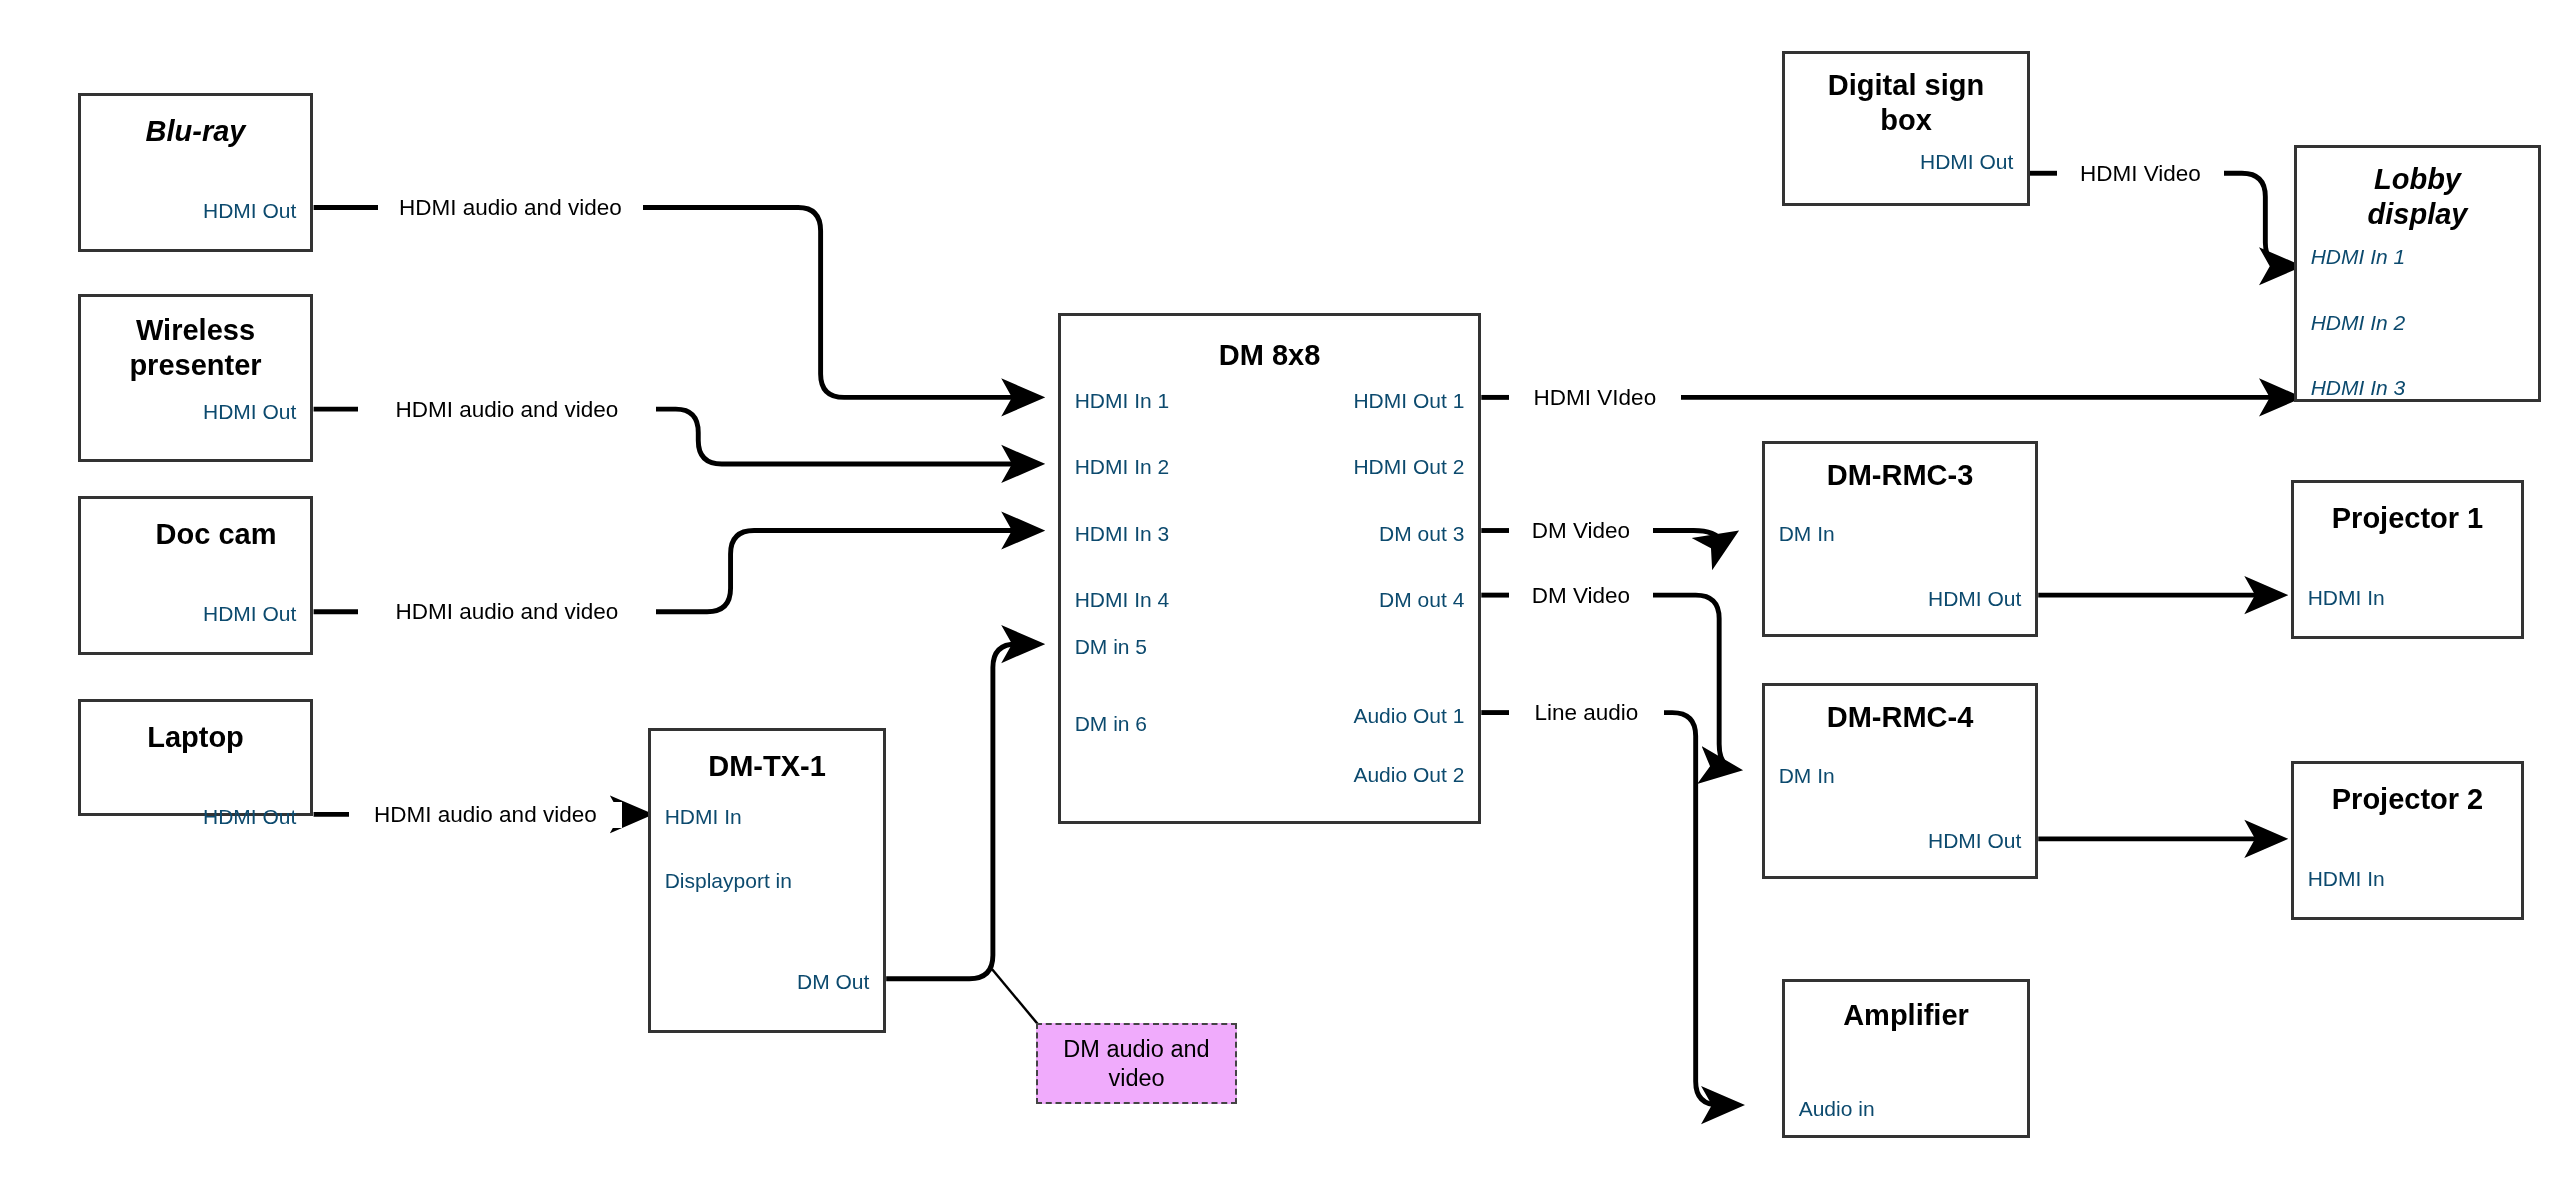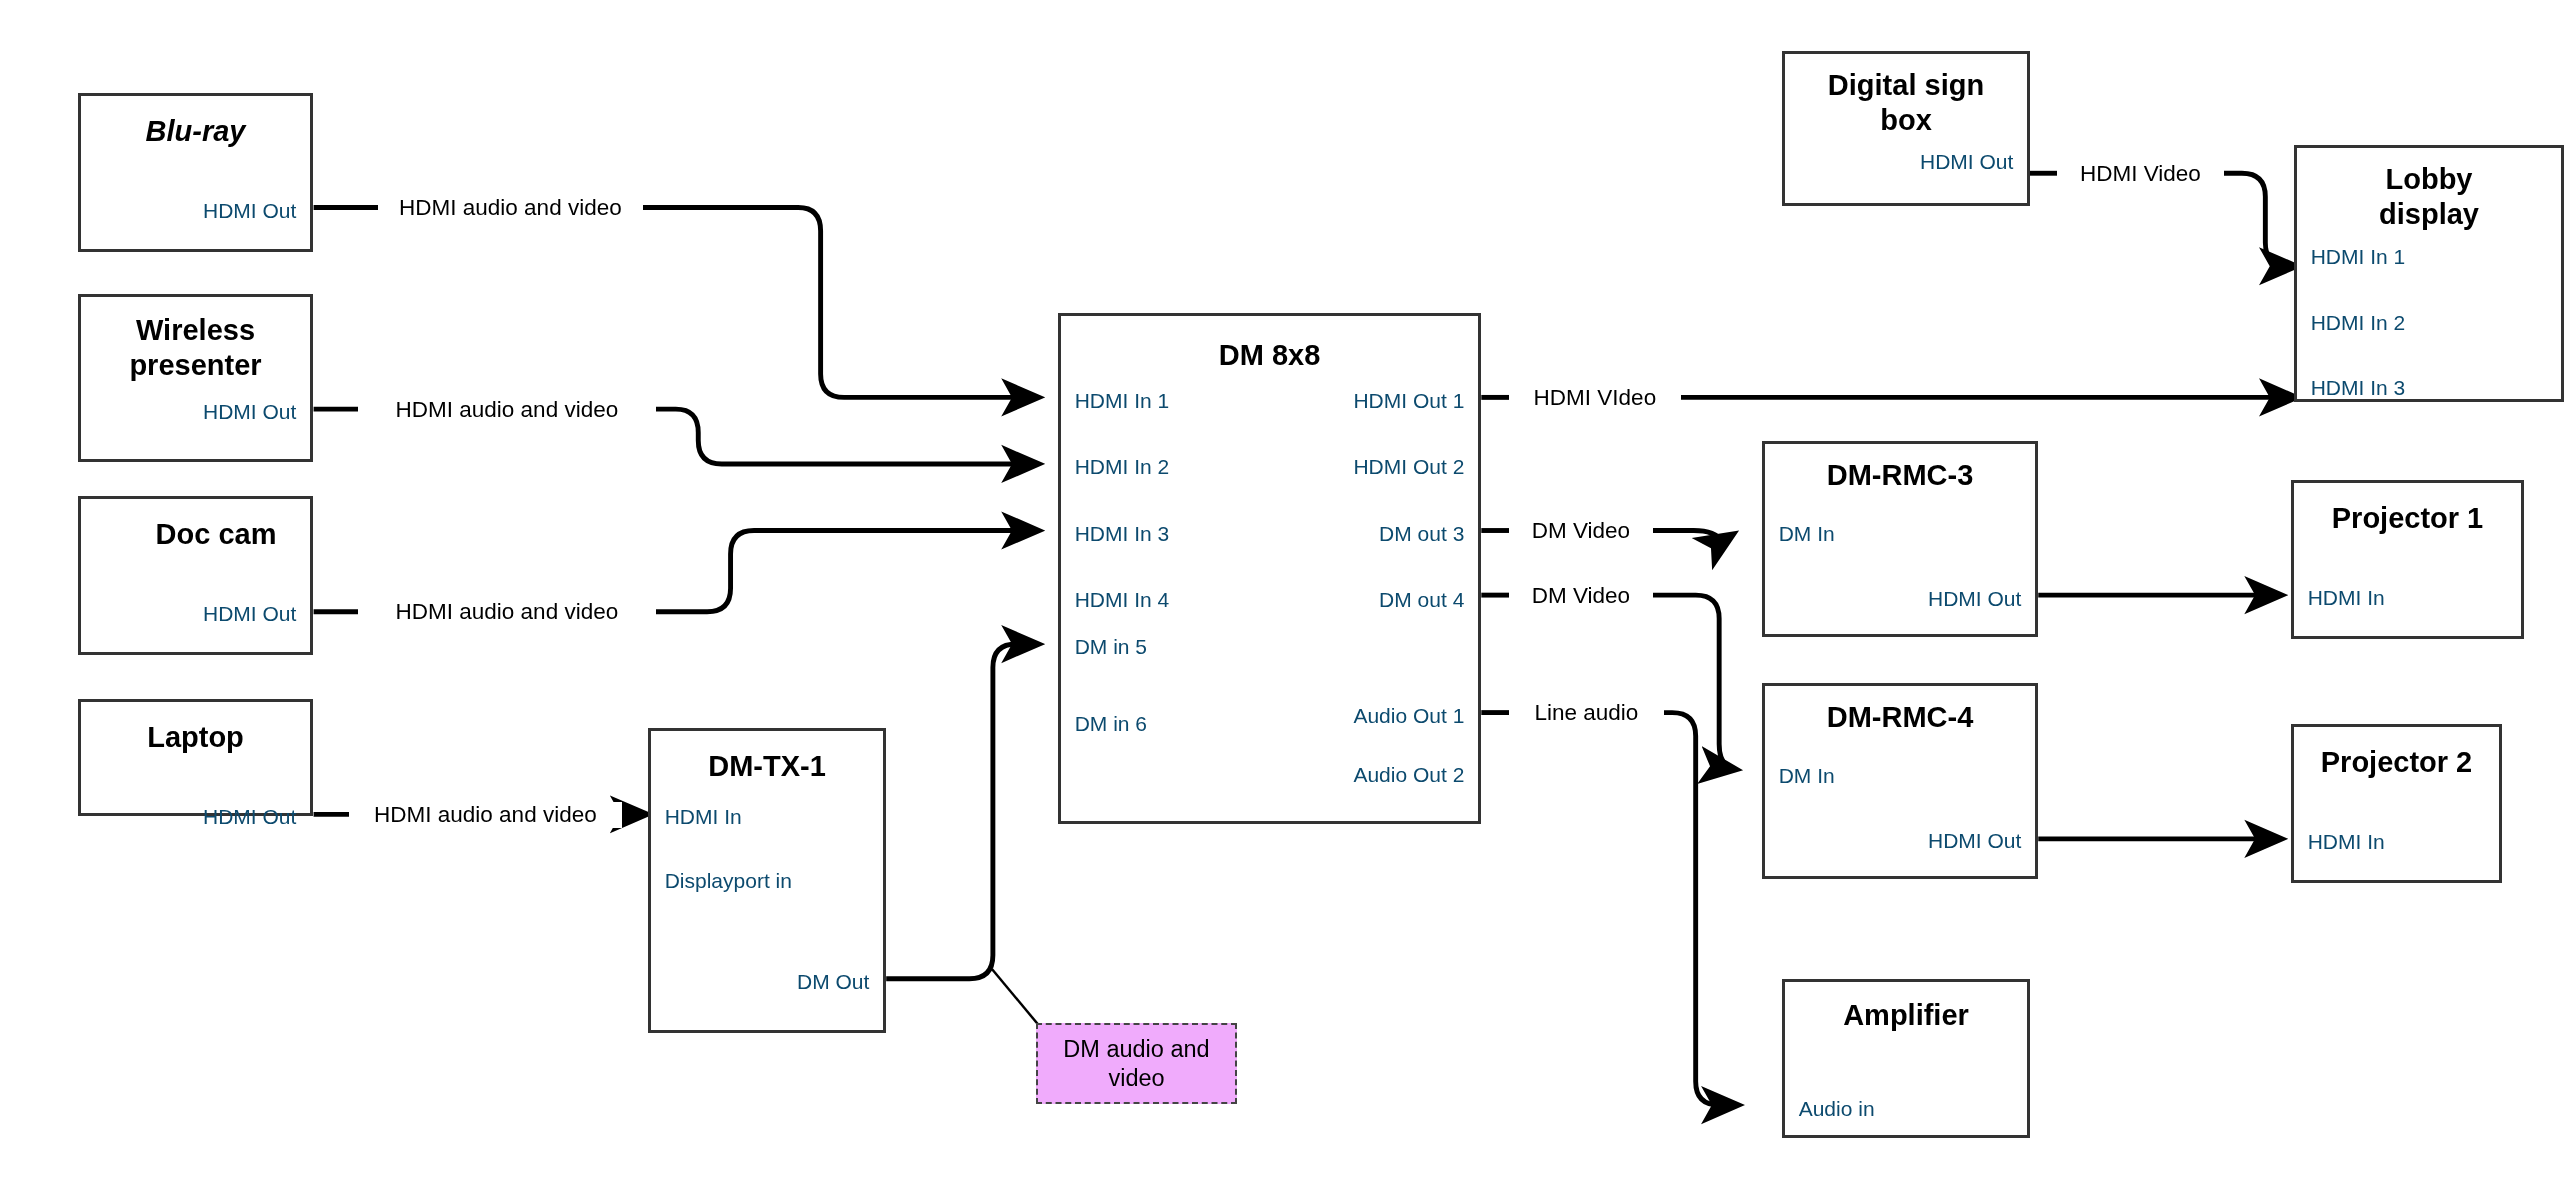--- a/index.html
+++ b/index.html
@@ -158,21 +158,21 @@
     <div class="port right" style="top:268px;">DM out 4</div>
     <div class="port right" style="top:384px;">Audio Out 1</div>
     <div class="port right" style="top:443px;">Audio Out 2</div>
   </div>
 
   <div class="node" style="left:1782px; top:51px; width:248px; height:155px;">
     <div class="title" style="top:13.7px; padding:0 39px;">Digital sign box</div>
     <div class="port right" style="top:92px;">HDMI Out</div>
   </div>
 
-  <div class="node" style="left:2294px; top:145px; width:270px; height:257px;">
+  <div class="node" style="left:2294px; top:145px; width:247px; height:257px;font-style:italic;">
     <div class="title" style="top:13.7px; padding:0 45px;">Lobby display</div>
     <div class="port left" style="top:93px;">HDMI In 1</div>
     <div class="port left" style="top:159px;">HDMI In 2</div>
     <div class="port left" style="top:224px;">HDMI In 3</div>
   </div>
 
   <div class="node" style="left:1762px; top:441px; width:276px; height:196px;">
     <div class="title" style="top:13.7px;">DM-RMC-3</div>
     <div class="port left" style="top:74px;">DM In</div>
     <div class="port right" style="top:139px;">HDMI Out</div>
@@ -182,21 +182,21 @@
     <div class="title" style="top:13.7px;">DM-RMC-4</div>
     <div class="port left" style="top:74px;">DM In</div>
     <div class="port right" style="top:139px;">HDMI Out</div>
   </div>
 
   <div class="node" style="left:2291px; top:480px; width:233px; height:159px;">
     <div class="title" style="top:17.6px;">Projector 1</div>
     <div class="port left" style="top:99px;">HDMI In</div>
   </div>
 
-  <div class="node" style="left:2291px; top:724px; width:211px; height:159px;">
+  <div class="node" style="left:2291px; top:761px; width:233px; height:159px;">
     <div class="title" style="top:17.6px;">Projector 2</div>
     <div class="port left" style="top:99px;">HDMI In</div>
   </div>
 
   <div class="node" style="left:1782px; top:979px; width:248px; height:159px;">
     <div class="title" style="top:15.7px;">Amplifier</div>
     <div class="port left" style="top:111px;">Audio in</div>
   </div>
 
   <div class="wire-label" style="left:378px; top:195px; width:253px;">HDMI audio and video</div>

